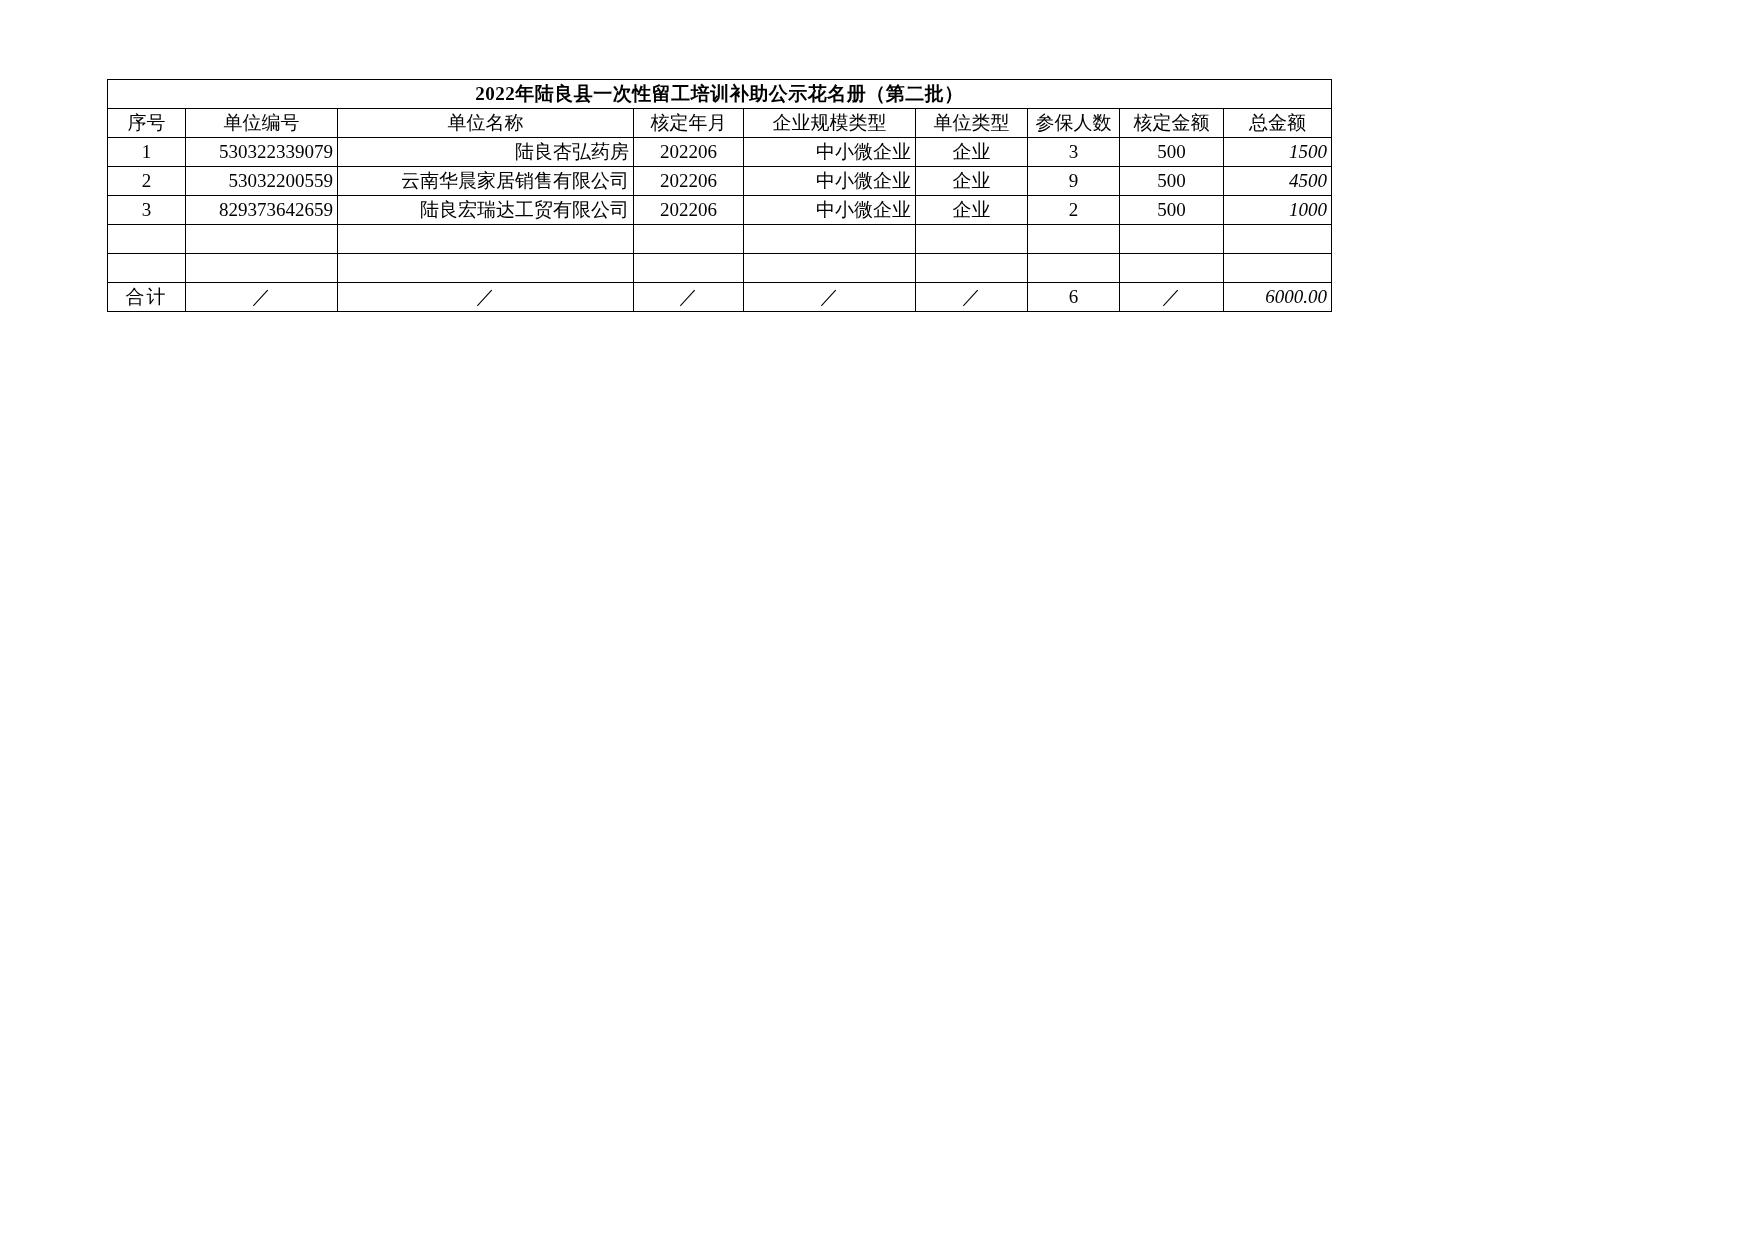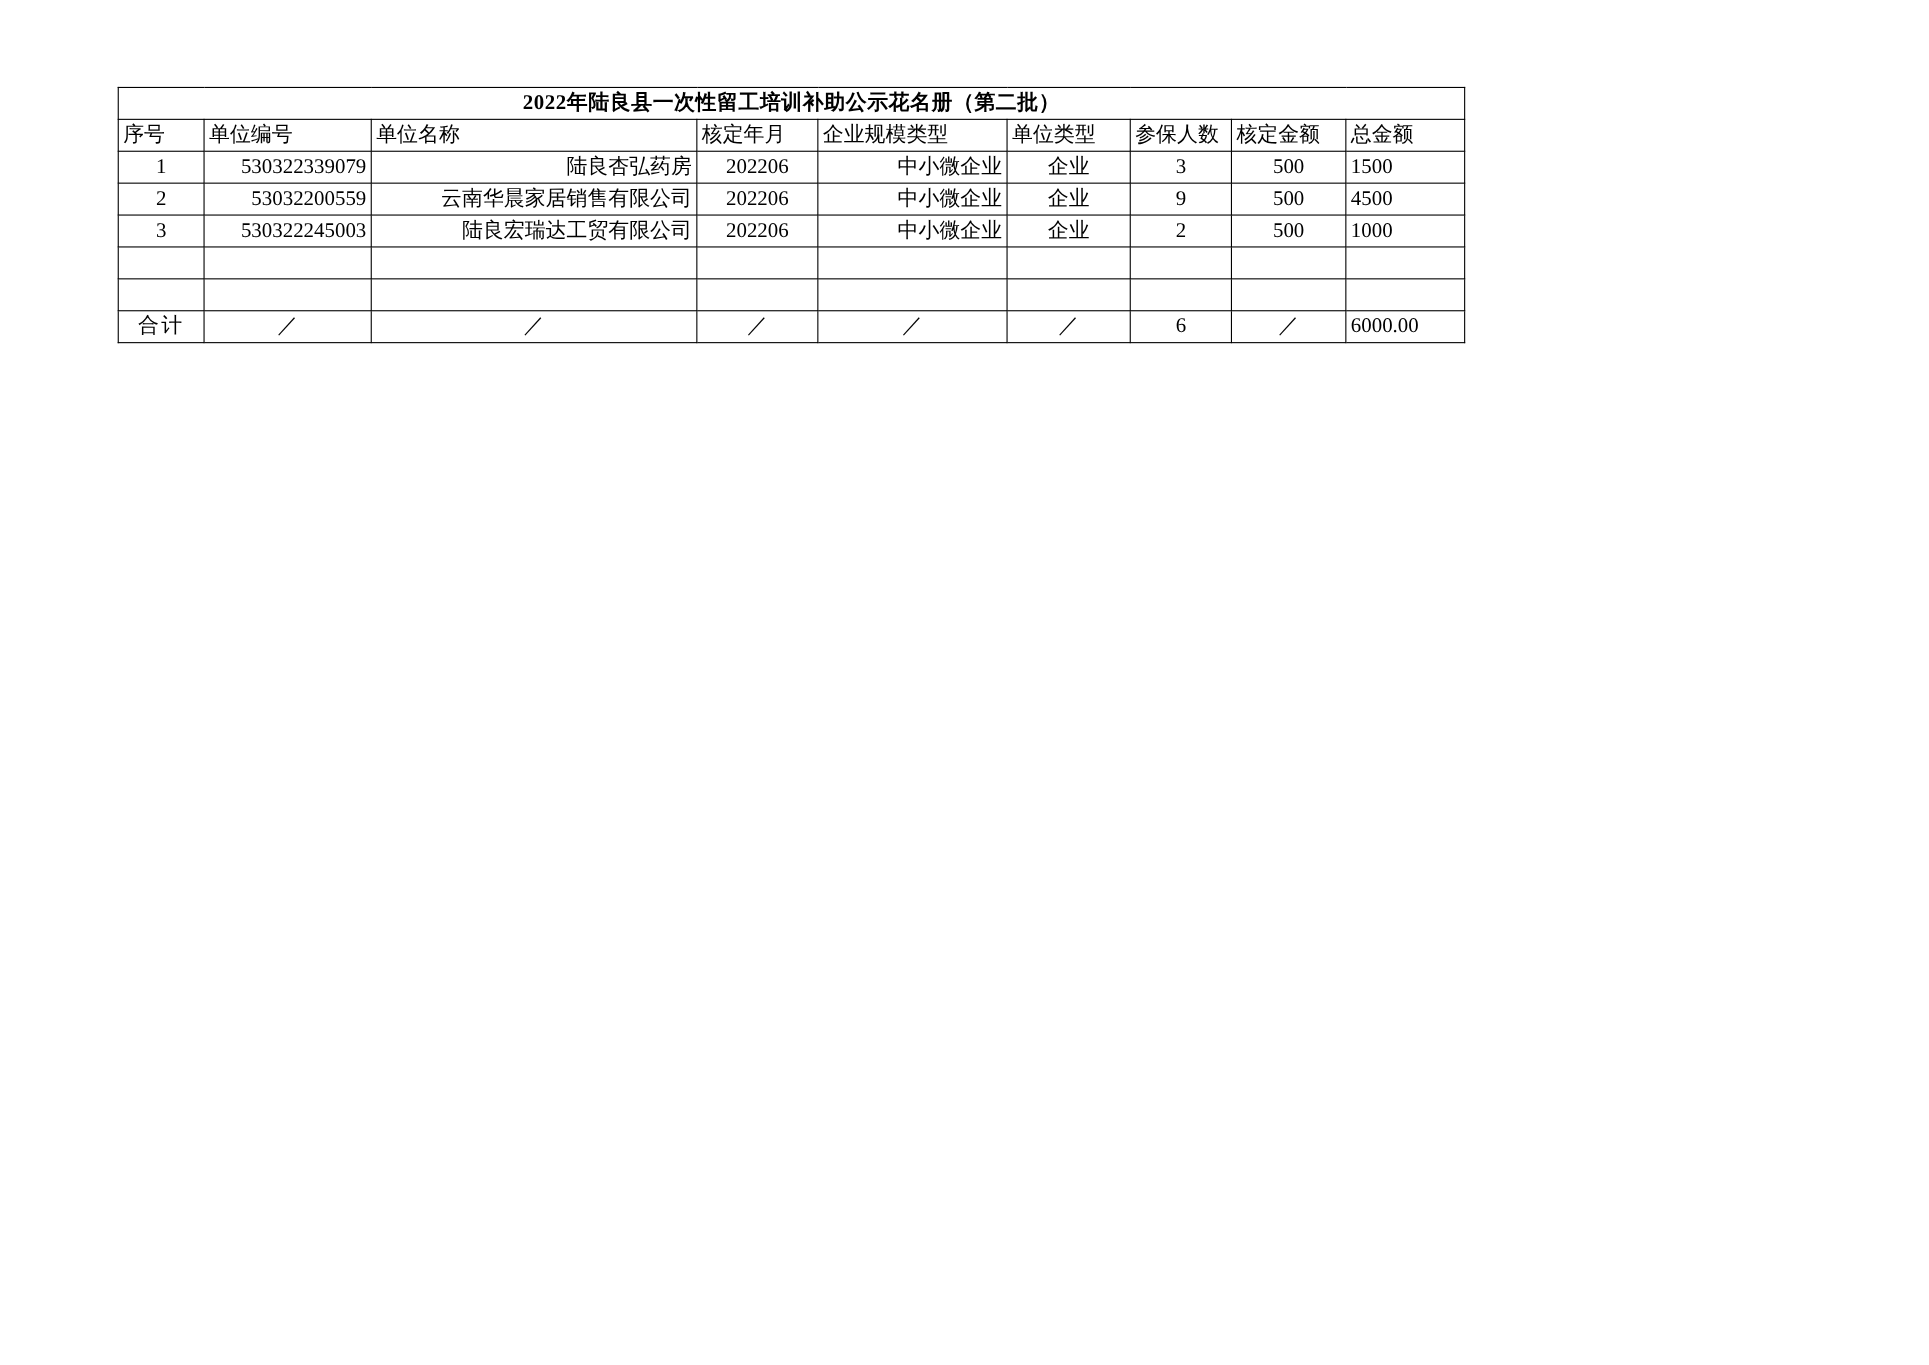--- a/index.html
+++ b/index.html
@@ -36,26 +36,27 @@
     overflow: hidden;
   }
   .title-cell {
     text-align: center;
     font-size: 29px;
     font-weight: bold;
     height: 58px;
     letter-spacing: 0.5px;
   }
   .hdr td {
+    text-align: center;
     height: 32px;
     font-size: 19px;
   }
   .c-center { text-align: center; }
   .c-left   { text-align: right; }
-  .c-right  { text-align: left; padding-right: 6px; }
+  .c-right  { text-align: right; padding-right: 6px; font-style: italic; }
   .empty-row td { height: 27px; }
   .total-row td {
     height: 32px;
     font-size: 20px;
     margin-top: 31px;
   }
   .slash { text-align: center; font-family: "Liberation Serif", serif; }
   .total-label { text-align: center; letter-spacing: 2px; }
   .num-mono {
     font-family: "Liberation Serif", "DejaVu Serif", serif;
@@ -122,21 +123,21 @@
         <td class="c-center num-mono">202206</td>
         <td class="c-left">中小微企业</td>
         <td class="c-center">企业</td>
         <td class="c-center num-mono">9</td>
         <td class="c-center num-mono">500</td>
         <td class="c-right num-mono">4500</td>
       </tr>
 
       <tr>
         <td class="c-center">3</td>
-        <td class="c-left num-mono">530322245003</td>
+        <td class="c-left num-mono">829373642659</td>
         <td class="c-left">陆良宏瑞达工贸有限公司</td>
         <td class="c-center num-mono">202206</td>
         <td class="c-left">中小微企业</td>
         <td class="c-center">企业</td>
         <td class="c-center num-mono">2</td>
         <td class="c-center num-mono">500</td>
         <td class="c-right num-mono">1000</td>
       </tr>
 
       <tr class="empty-row">

